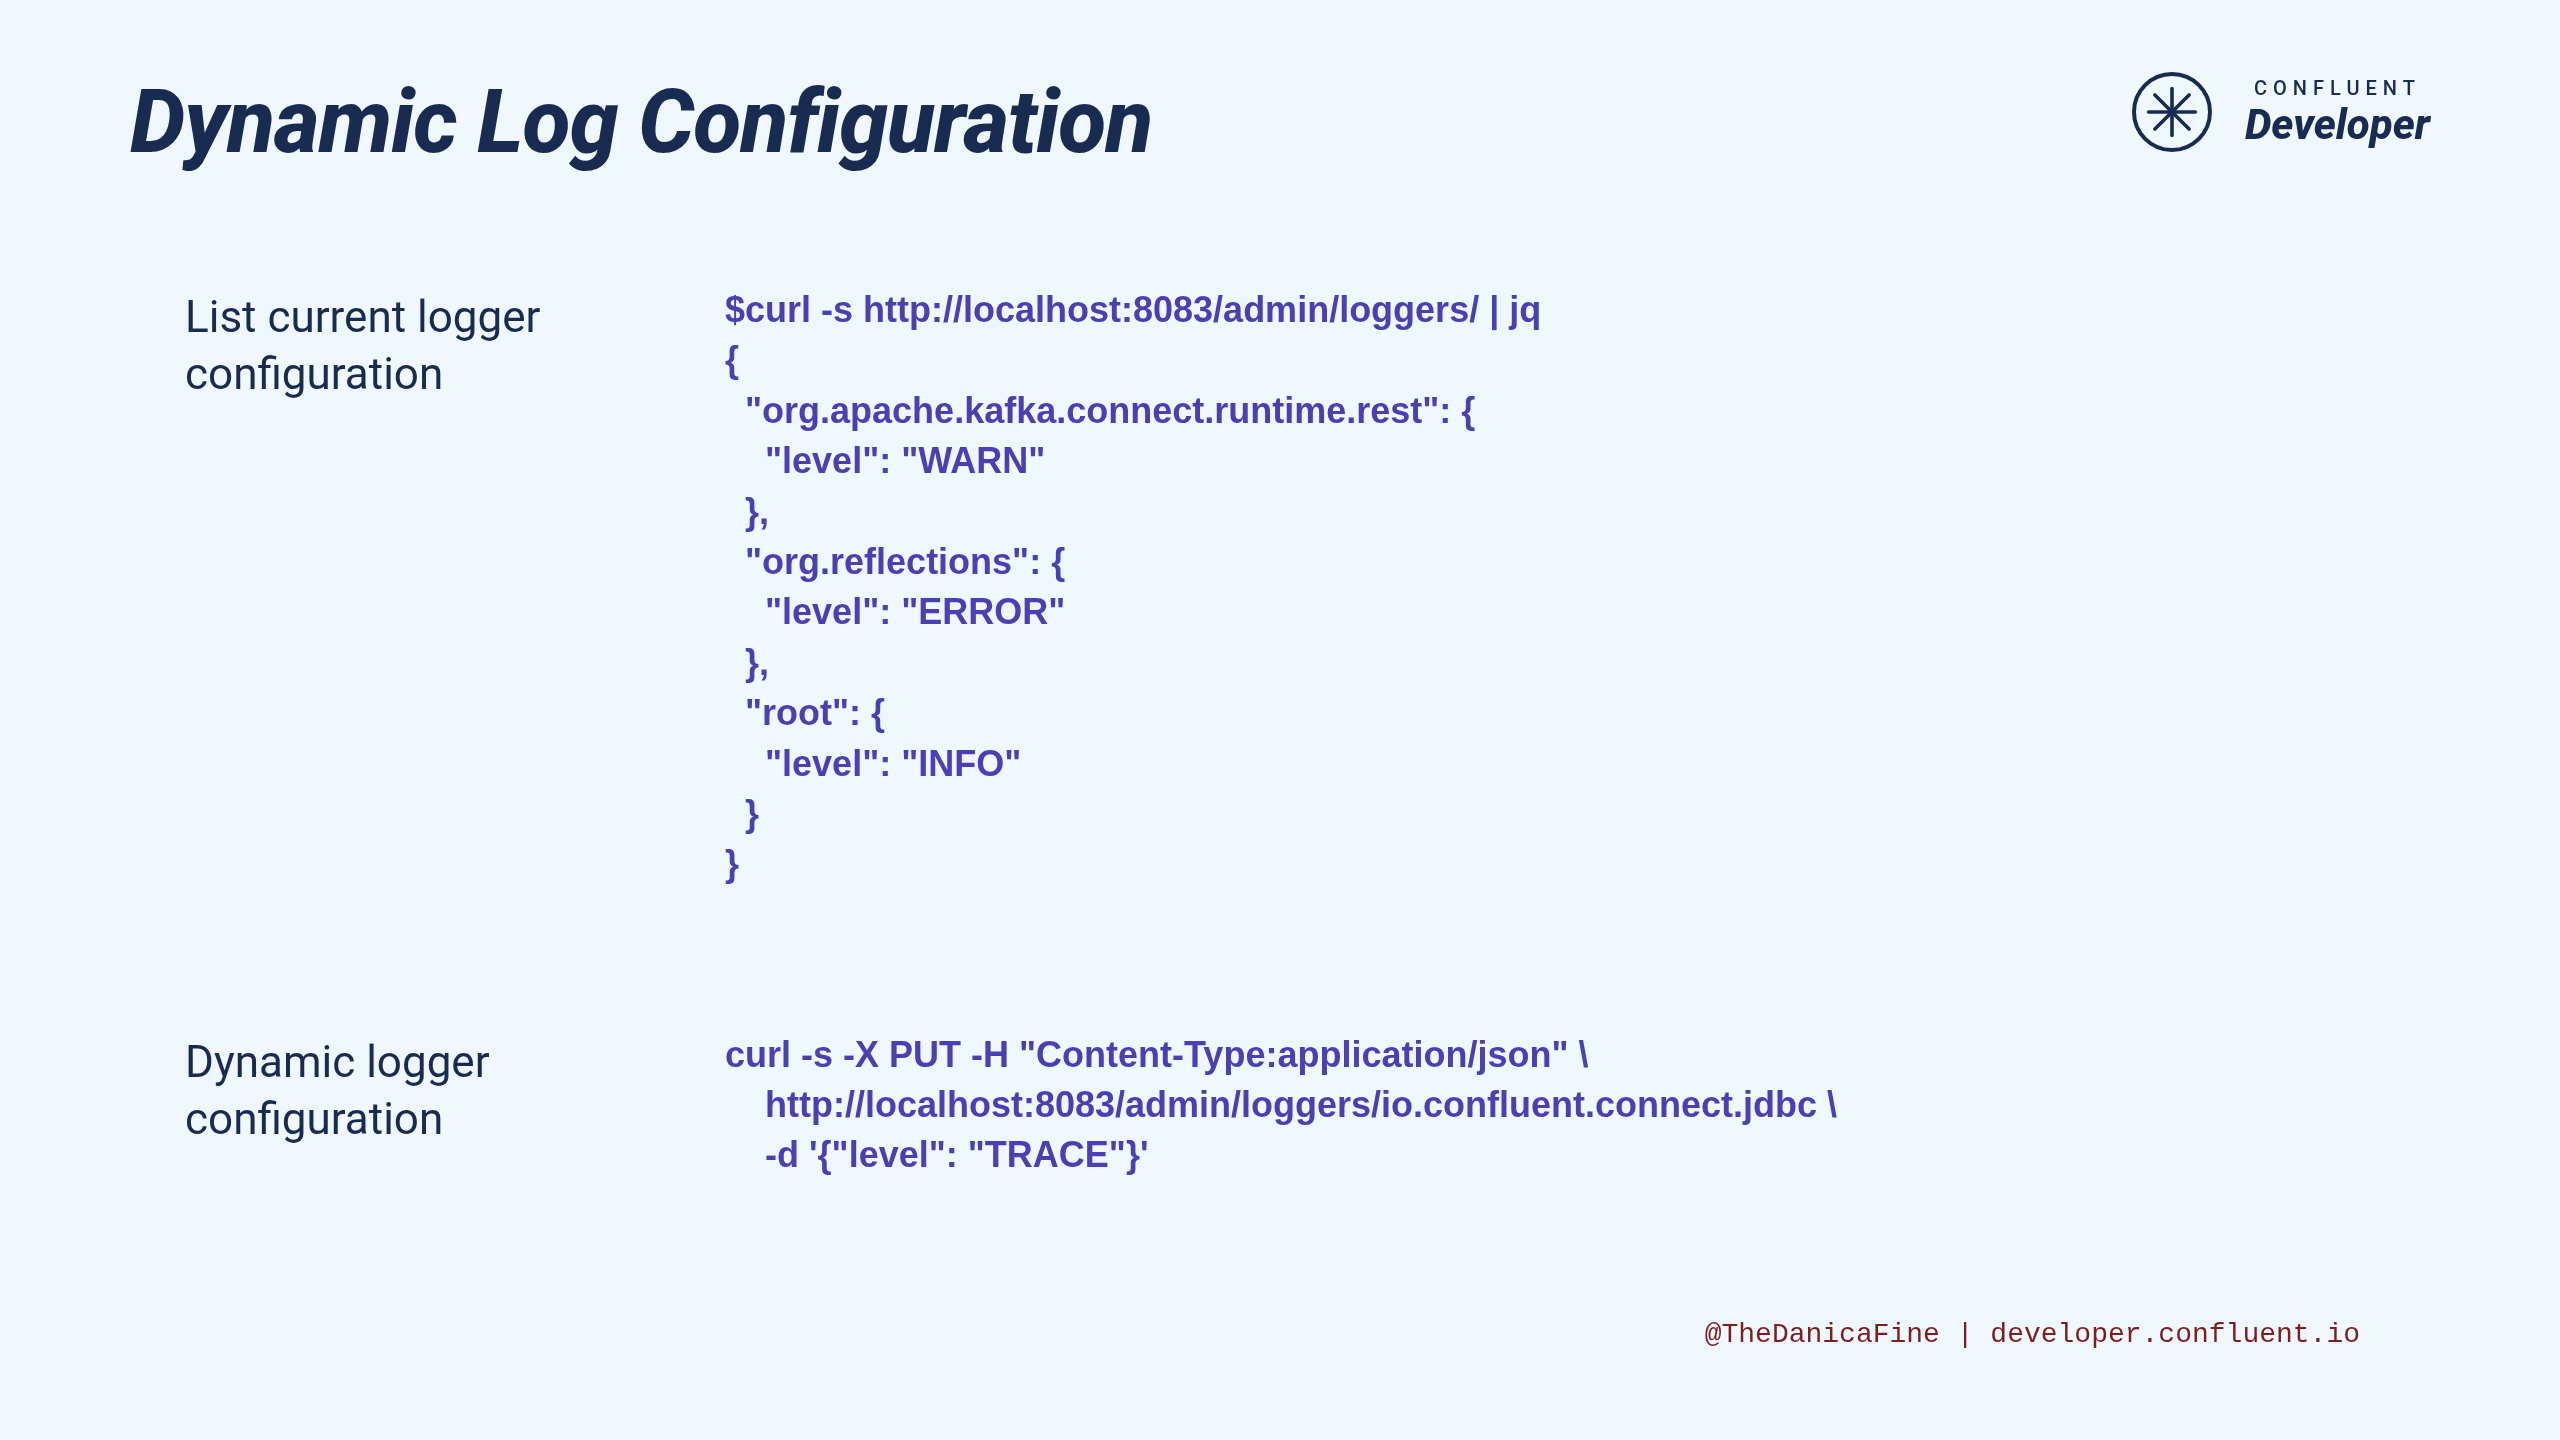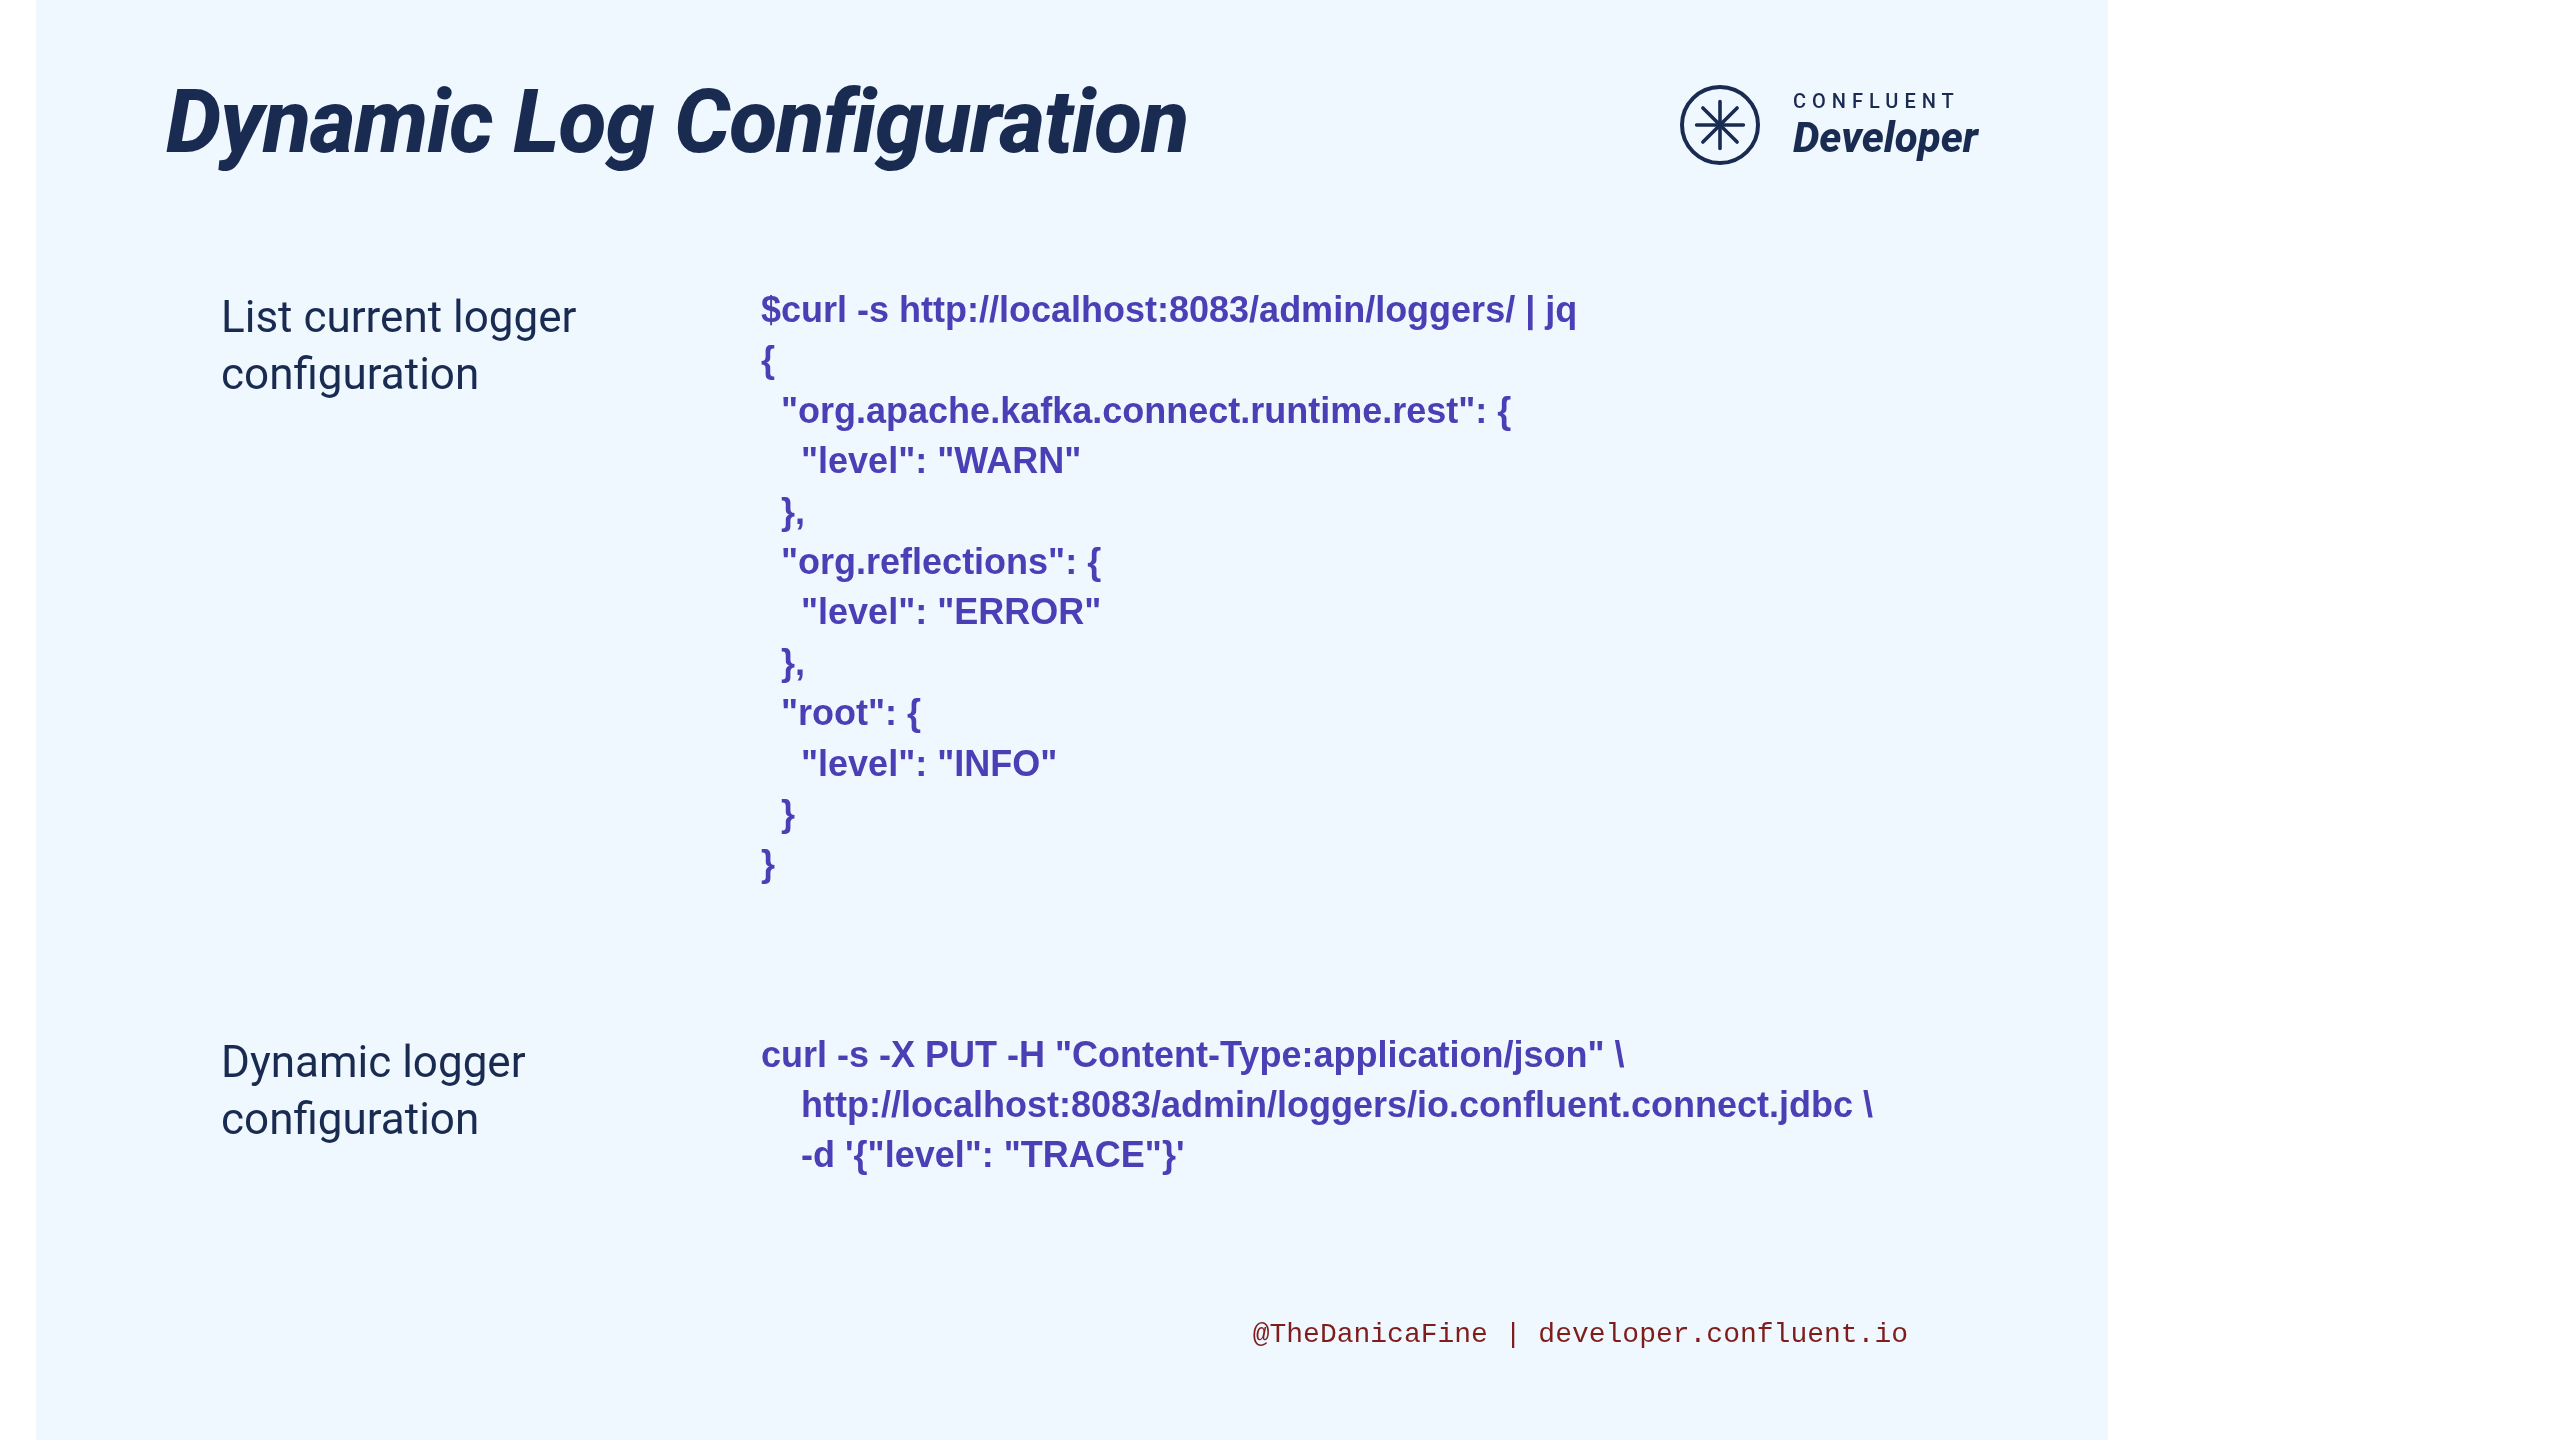--- a/index.html
+++ b/index.html
@@ -5,49 +5,49 @@
   * { margin: 0; padding: 0; box-sizing: border-box; }
   html, body { width: 100%; height: 100%; }
   body {
     background: #ffffff;
     display: flex;
     align-items: center;
     justify-content: center;
     font-family: -apple-system, BlinkMacSystemFont, "Segoe UI", Roboto, "Helvetica Neue", Arial, sans-serif;
   }
   .slide-wrap {
-    width: 2072px;
+    width: 2560px;
     height: 1440px;
     transform-origin: top left;
     position: relative;
-    margin-left: 36px;
   }
   .slide {
     position: absolute;
     inset: 0;
     background: #f0f8ff;
     padding: 0;
   }
   .title {
     position: absolute;
     top: 70px;
     left: 130px;
     font-size: 88px;
     font-weight: 800;
     font-style: italic;
     color: #1a2b52;
     letter-spacing: -1px;
   }
   .logo {
     position: absolute;
-    top: 85px;
+    top: 72px;
     right: 130px;
     display: flex;
     align-items: center;
     gap: 33px;
+    text-align: center;
   }
   .logo-circle {
     width: 80px;
     height: 80px;
     border: 4px solid #1a2b52;
     border-radius: 50%;
     position: relative;
     flex-shrink: 0;
   }
   .logo-circle svg {

